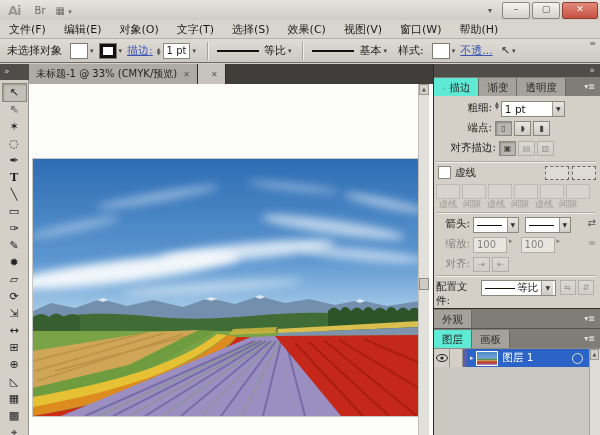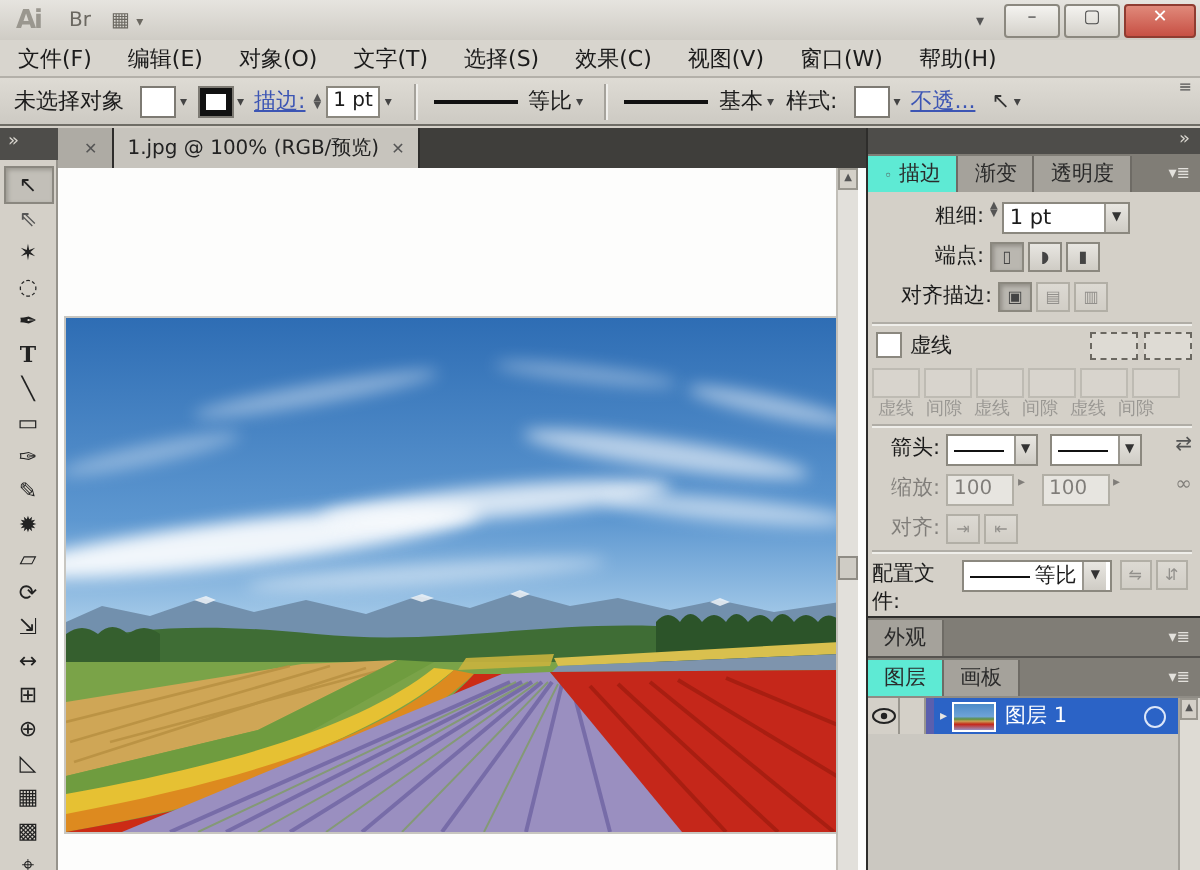--- a/index.html
+++ b/index.html
@@ -141,36 +141,36 @@
     <span class="field">1 pt</span>
     <span class="dda">▾</span>
     <span class="cb-sep"></span>
     <span class="lineprev"></span>
     <span>等比</span>
     <span class="dda">▾</span>
     <span class="cb-sep"></span>
     <span class="lineprev"></span>
     <span>基本</span>
     <span class="dda">▾</span>
-    <span class="cb-label" style="margin-left:1px">样式:</span>
+    <span class="cb-label" style="margin-left:6px">样式:</span>
     <span class="swatch"></span>
     <span class="dda">▾</span>
     <span class="link">不透...</span>
     <span class="cursor-ic">↖</span>
     <span class="dda">▾</span>
     <span class="cb-menu">≡</span>
   </div>
 
   <div class="tooldock-head">»</div>
   <div class="tabbar">
     <span class="doctab">
+      <span>未标题-1 @ 33% (CMYK/预览)</span>
       <span class="x">✕</span>
     </span>
     <span class="doctab active">
-      <span>1.jpg @ 100% (RGB/预览)</span>
       <span class="x">✕</span>
     </span>
   </div>
 
   <div class="toolbar">
     <div class="tool selected"><span>↖</span></div>
     <div class="tool"><span class="lt">⇖</span></div>
     <div class="tool"><span>✶</span></div>
     <div class="tool"><span>◌</span></div>
     <div class="tool"><span>✒</span></div>

